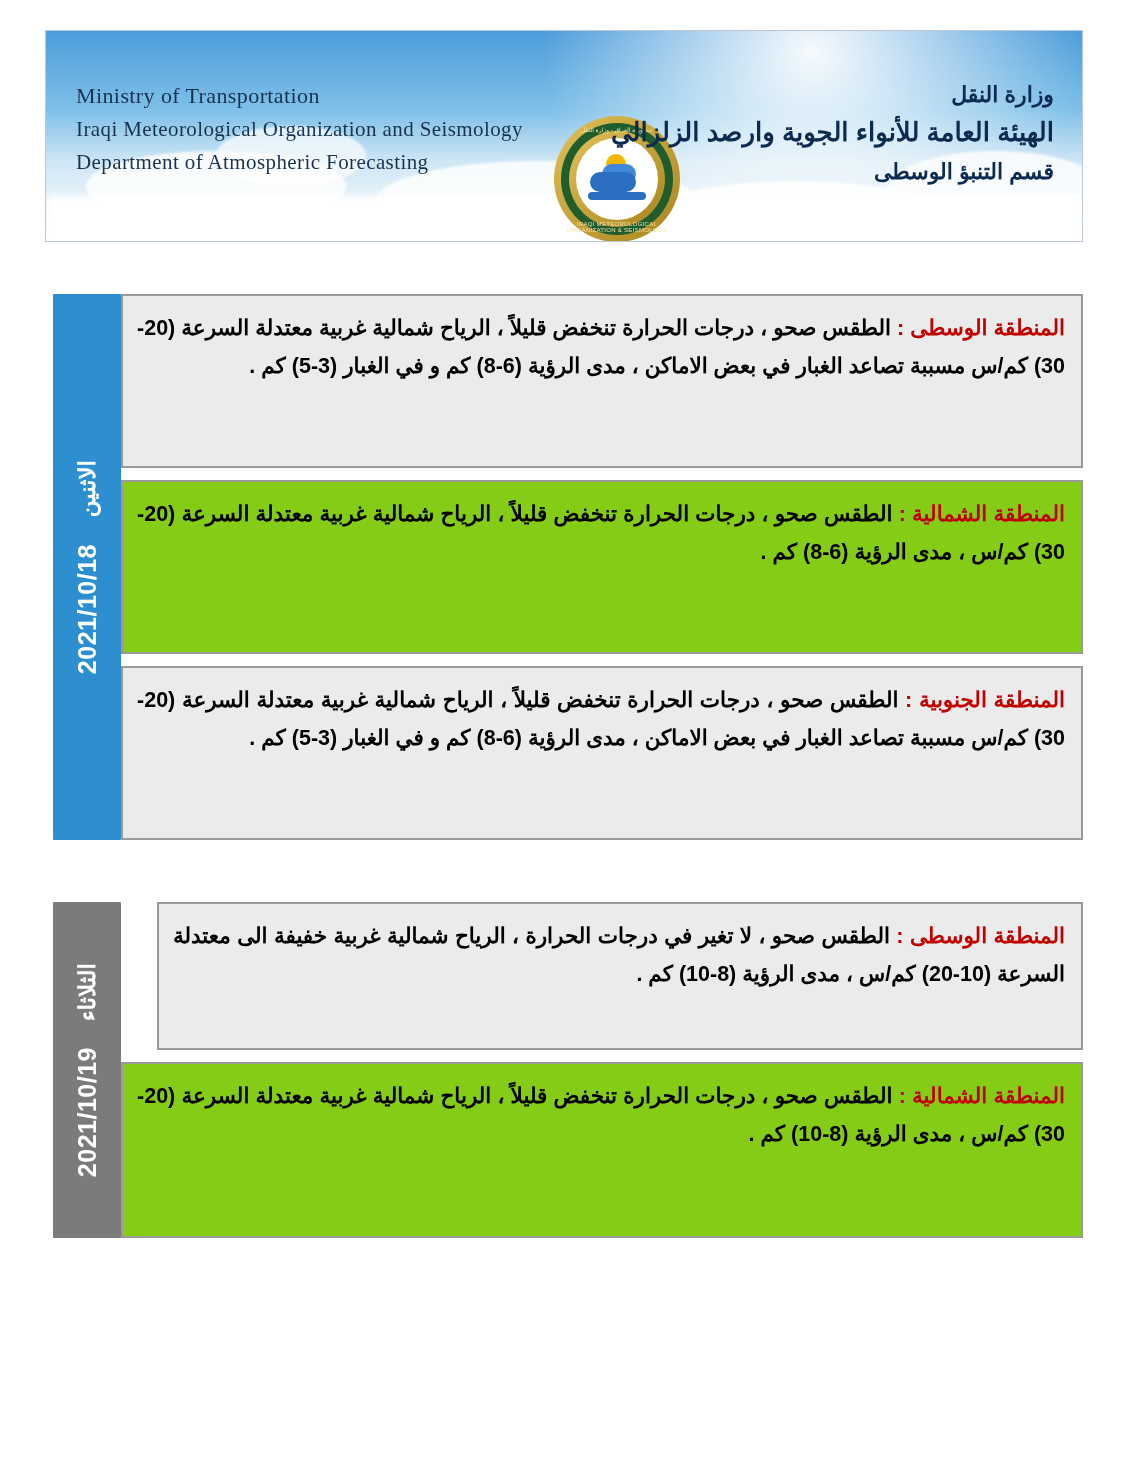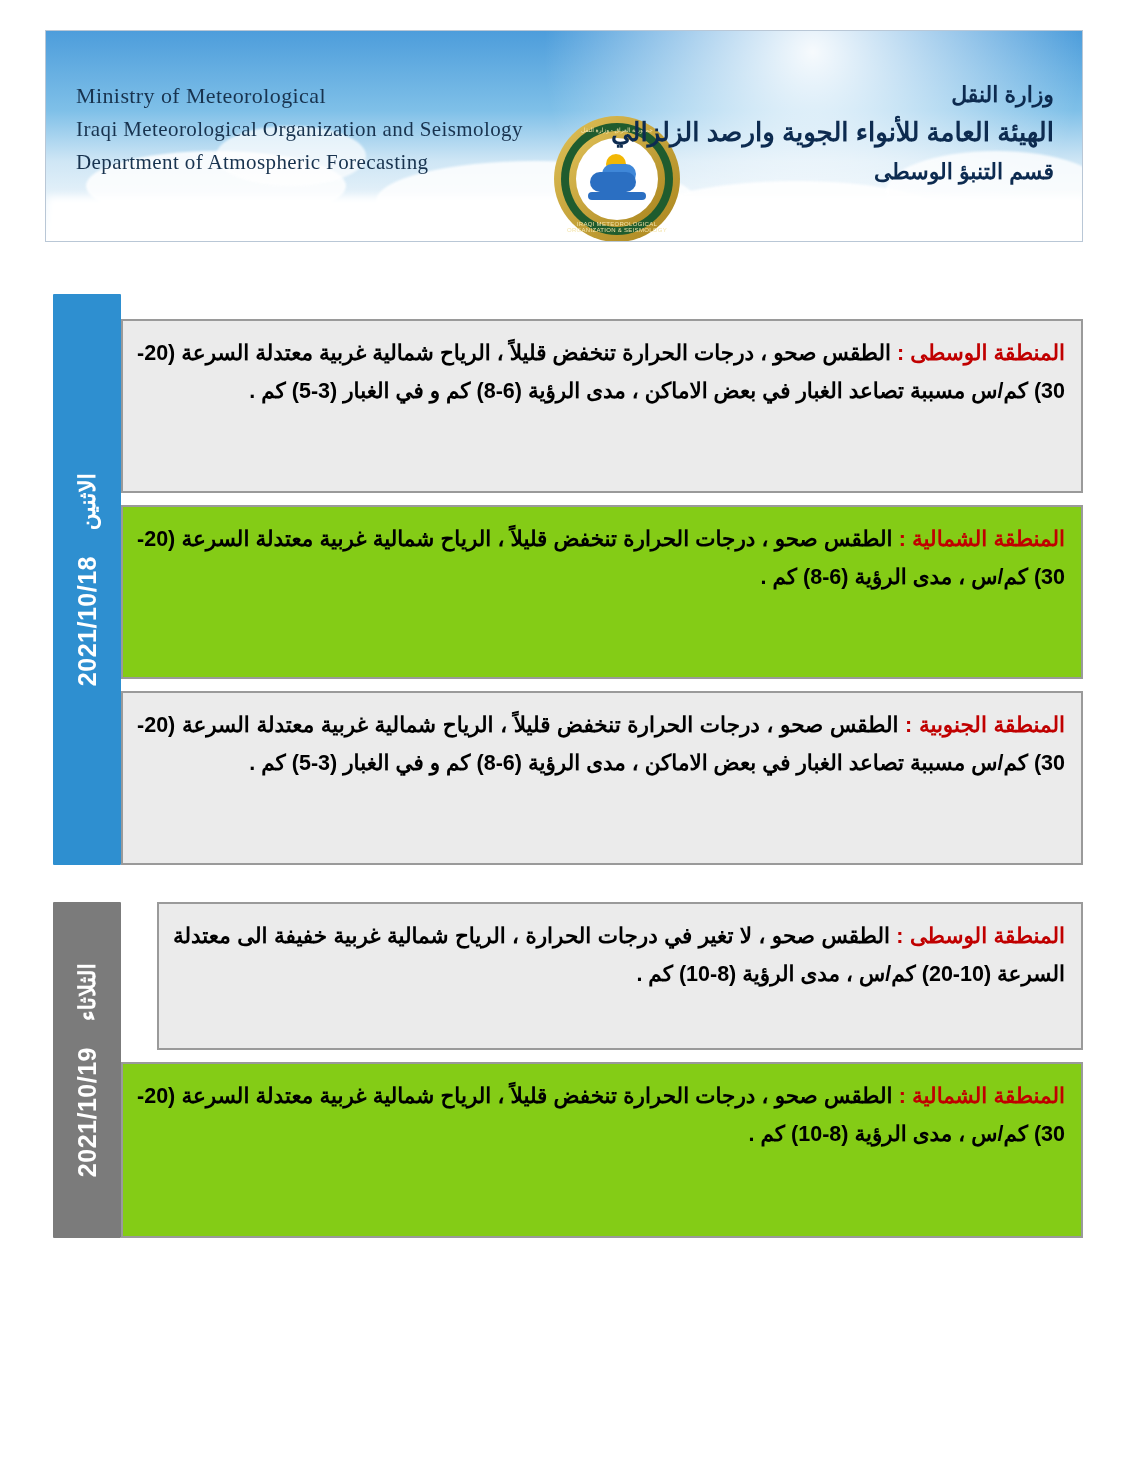--- a/index.html
+++ b/index.html
@@ -210,42 +210,42 @@
   }
   .card.grey { background: #ebebeb; }
   .card.blue { background: #84cc16; }
   .card .region {
     color: #c00000;
     font-weight: bold;
   }
   .card .body { font-weight: bold; }
 
   
-  #day1 .card:nth-child(1) { height: 174px; margin-top: 25px; }
+  #day1 .card:nth-child(1) { height: 174px; }
   #day1 .card:nth-child(2) { height: 174px; }
   #day1 .card:nth-child(3) { height: 174px; }
   #day2 .card:nth-child(1) { height: 148px; margin-left: 36px; }
   #day2 .card:nth-child(2) { height: 176px; }
   #day2 .card:nth-child(3) { height: 158px; }
 </style>
 </head>
 <body>
 
 <div class="page">
 
   <div class="banner">
     <div class="cloud c1"></div>
     <div class="cloud c2"></div>
     <div class="cloud c3"></div>
     <div class="cloud c4"></div>
     <div class="cloud c5"></div>
     <div class="cloud base"></div>
 
     <div class="banner-en">
-      <div class="l1">Ministry of Meteorological</div>
+      <div class="l1">Ministry of Transportation</div>
       <div>Iraqi Meteorological Organization and Seismology</div>
       <div>Department of Atmospheric Forecasting</div>
     </div>
 
     <div class="logo">
       <div class="ring-outer"></div>
       <div class="ring-mid"></div>
       <div class="ring-inner"></div>
       <div class="disc">
         <div class="sun"></div>

